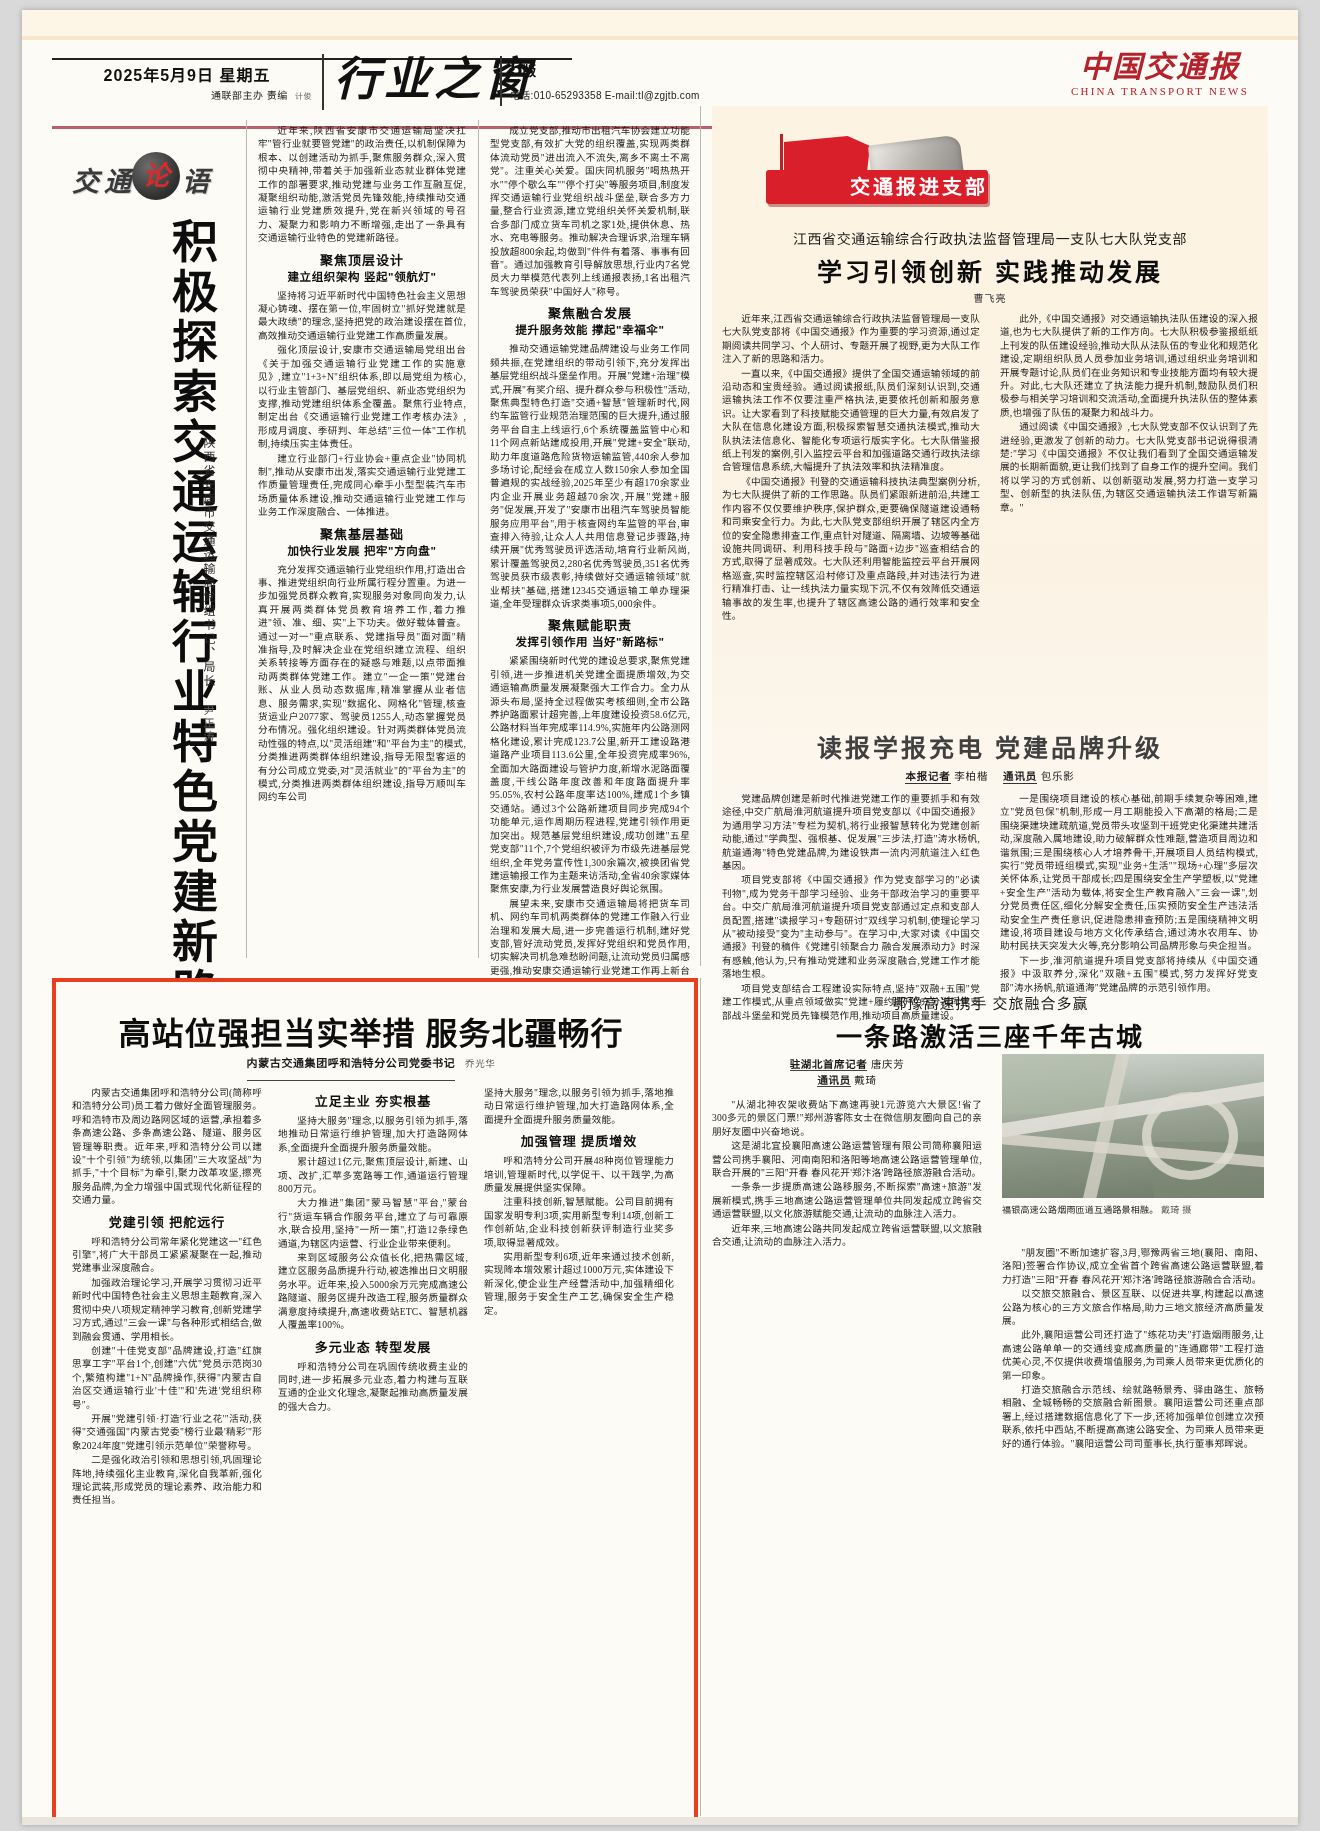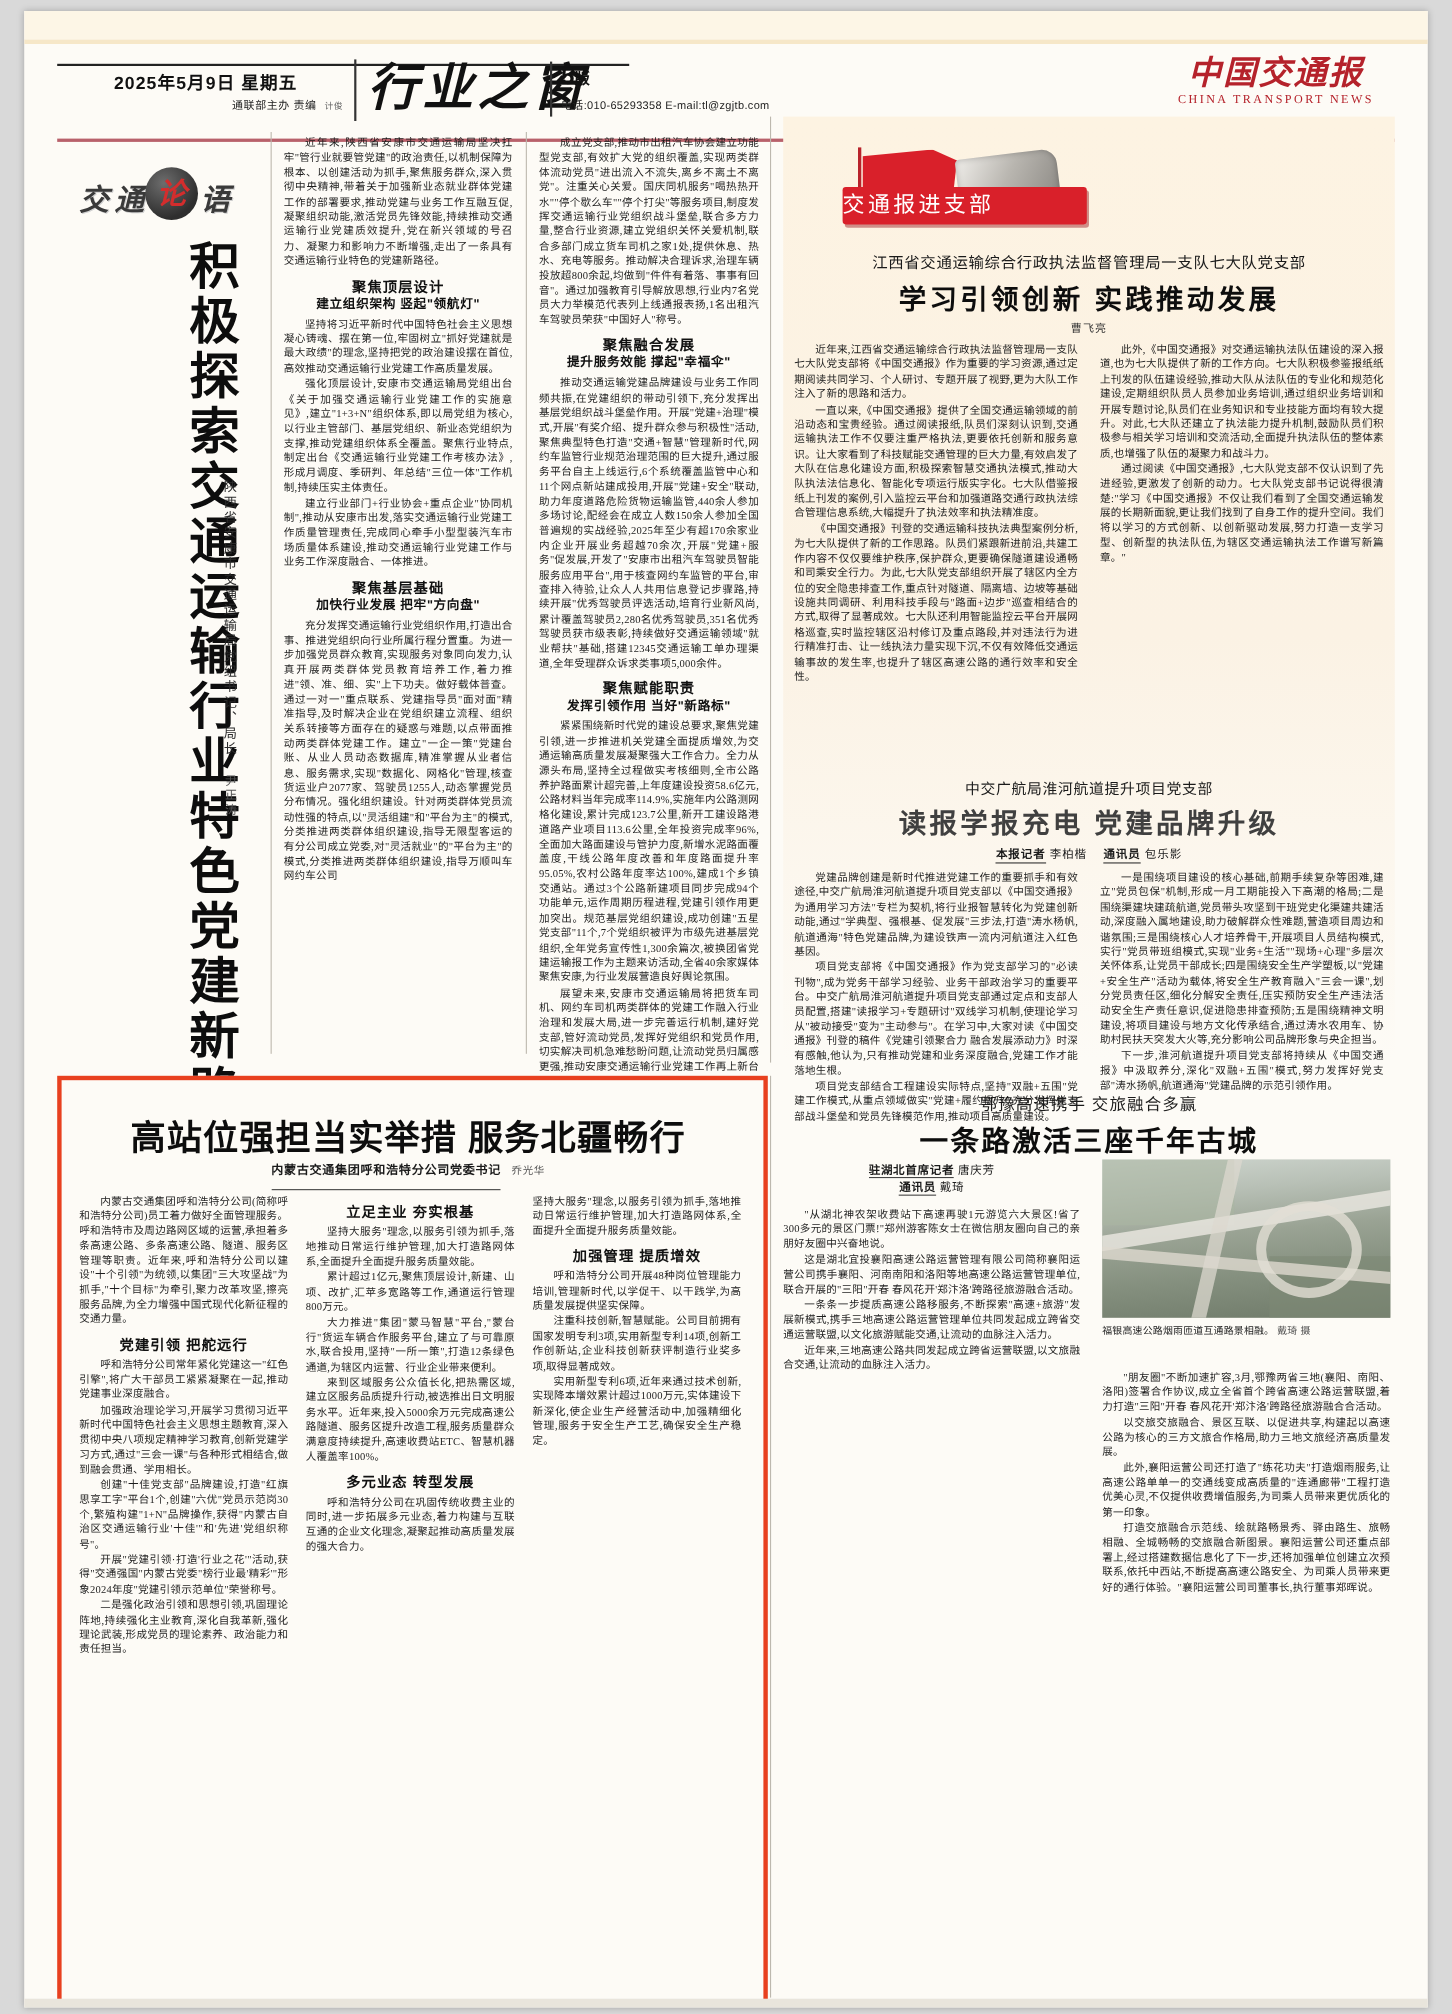--- a/index.html
+++ b/index.html
@@ -145,23 +145,23 @@
     background:linear-gradient(120deg,#f0eeea,#b9b6b0 50%,#8e8b86);
     border-radius:4px 14px 6px 10px;transform:rotate(-7deg);
     box-shadow:inset 0 0 6px rgba(0,0,0,.25);
   }
   .banner .plate{
     position:absolute;left:8px;top:36px;width:222px;height:34px;
     background:#d9202a;border-radius:3px;
     box-shadow:2px 3px 0 rgba(150,20,25,.45);
   }
   .banner .plate span{
-    display:block;text-align:left;line-height:34px;
-    font-family:"Liberation Sans","DejaVu Sans",sans-serif;
-    font-weight:normal;font-size:20px;color:#fff;letter-spacing:3px;
+    display:block;text-align:right;line-height:34px;
+    font-family:"Liberation Sans","DejaVu Sans",sans-serif;
+    font-weight:bold;font-size:20px;color:#fff;letter-spacing:3px;
   }
   .tr-kicker{
     position:absolute;left:10px;top:122px;width:536px;text-align:center;
     font-family:"Liberation Sans","DejaVu Sans",sans-serif;
     font-size:14px;color:#1a1a1a;letter-spacing:.6px;
   }
   .tr-head{
     position:absolute;left:10px;top:146px;width:536px;text-align:center;
     font-family:"Liberation Sans","DejaVu Sans",sans-serif;
     font-weight:bold;font-size:25px;color:#0d0d0d;letter-spacing:3px;
@@ -359,21 +359,20 @@
       <div class="col" style="left:10px;top:206px;width:258px;">
         <p>近年来,江西省交通运输综合行政执法监督管理局一支队七大队党支部将《中国交通报》作为重要的学习资源,通过定期阅读共同学习、个人研讨、专题开展了视野,更为大队工作注入了新的思路和活力。</p>
         <p>一直以来,《中国交通报》提供了全国交通运输领域的前沿动态和宝贵经验。通过阅读报纸,队员们深刻认识到,交通运输执法工作不仅要注重严格执法,更要依托创新和服务意识。让大家看到了科技赋能交通管理的巨大力量,有效启发了大队在信息化建设方面,积极探索智慧交通执法模式,推动大队执法法信息化、智能化专项运行版实字化。七大队借鉴报纸上刊发的案例,引入监控云平台和加强道路交通行政执法综合管理信息系统,大幅提升了执法效率和执法精准度。</p>
         <p>《中国交通报》刊登的交通运输科技执法典型案例分析,为七大队提供了新的工作思路。队员们紧跟新进前沿,共建工作内容不仅仅要维护秩序,保护群众,更要确保隧道建设通畅和司乘安全行力。为此,七大队党支部组织开展了辖区内全方位的安全隐患排查工作,重点针对隧道、隔离墙、边坡等基础设施共同调研、利用科技手段与"路面+边步"巡查相结合的方式,取得了显著成效。七大队还利用智能监控云平台开展网格巡查,实时监控辖区沿村修订及重点路段,并对违法行为进行精准打击、让一线执法力量实现下沉,不仅有效降低交通运输事故的发生率,也提升了辖区高速公路的通行效率和安全性。</p>
       </div>
       <div class="col" style="left:288px;top:206px;width:258px;">
         <p>此外,《中国交通报》对交通运输执法队伍建设的深入报道,也为七大队提供了新的工作方向。七大队积极参鉴报纸纸上刊发的队伍建设经验,推动大队从法队伍的专业化和规范化建设,定期组织队员人员参加业务培训,通过组织业务培训和开展专题讨论,队员们在业务知识和专业技能方面均有较大提升。对此,七大队还建立了执法能力提升机制,鼓励队员们积极参与相关学习培训和交流活动,全面提升执法队伍的整体素质,也增强了队伍的凝聚力和战斗力。</p>
         <p>通过阅读《中国交通报》,七大队党支部不仅认识到了先进经验,更激发了创新的动力。七大队党支部书记说得很清楚:"学习《中国交通报》不仅让我们看到了全国交通运输发展的长期新面貌,更让我们找到了自身工作的提升空间。我们将以学习的方式创新、以创新驱动发展,努力打造一支学习型、创新型的执法队伍,为辖区交通运输执法工作谱写新篇章。"</p>
       </div>
 
-      <div class="tr-head2-kicker">中交广航局淮河航道提升项目党支部</div>
       <div class="tr-head2">读报学报充电  党建品牌升级</div>
       <div class="tr-byline2">
         <b>本报记者</b>
         <span>李柏楷</span>
         &nbsp;&nbsp;
         <b>通讯员</b>
         <span>包乐影</span>
       </div>
 
       <div class="col" style="left:10px;top:686px;width:258px;">

